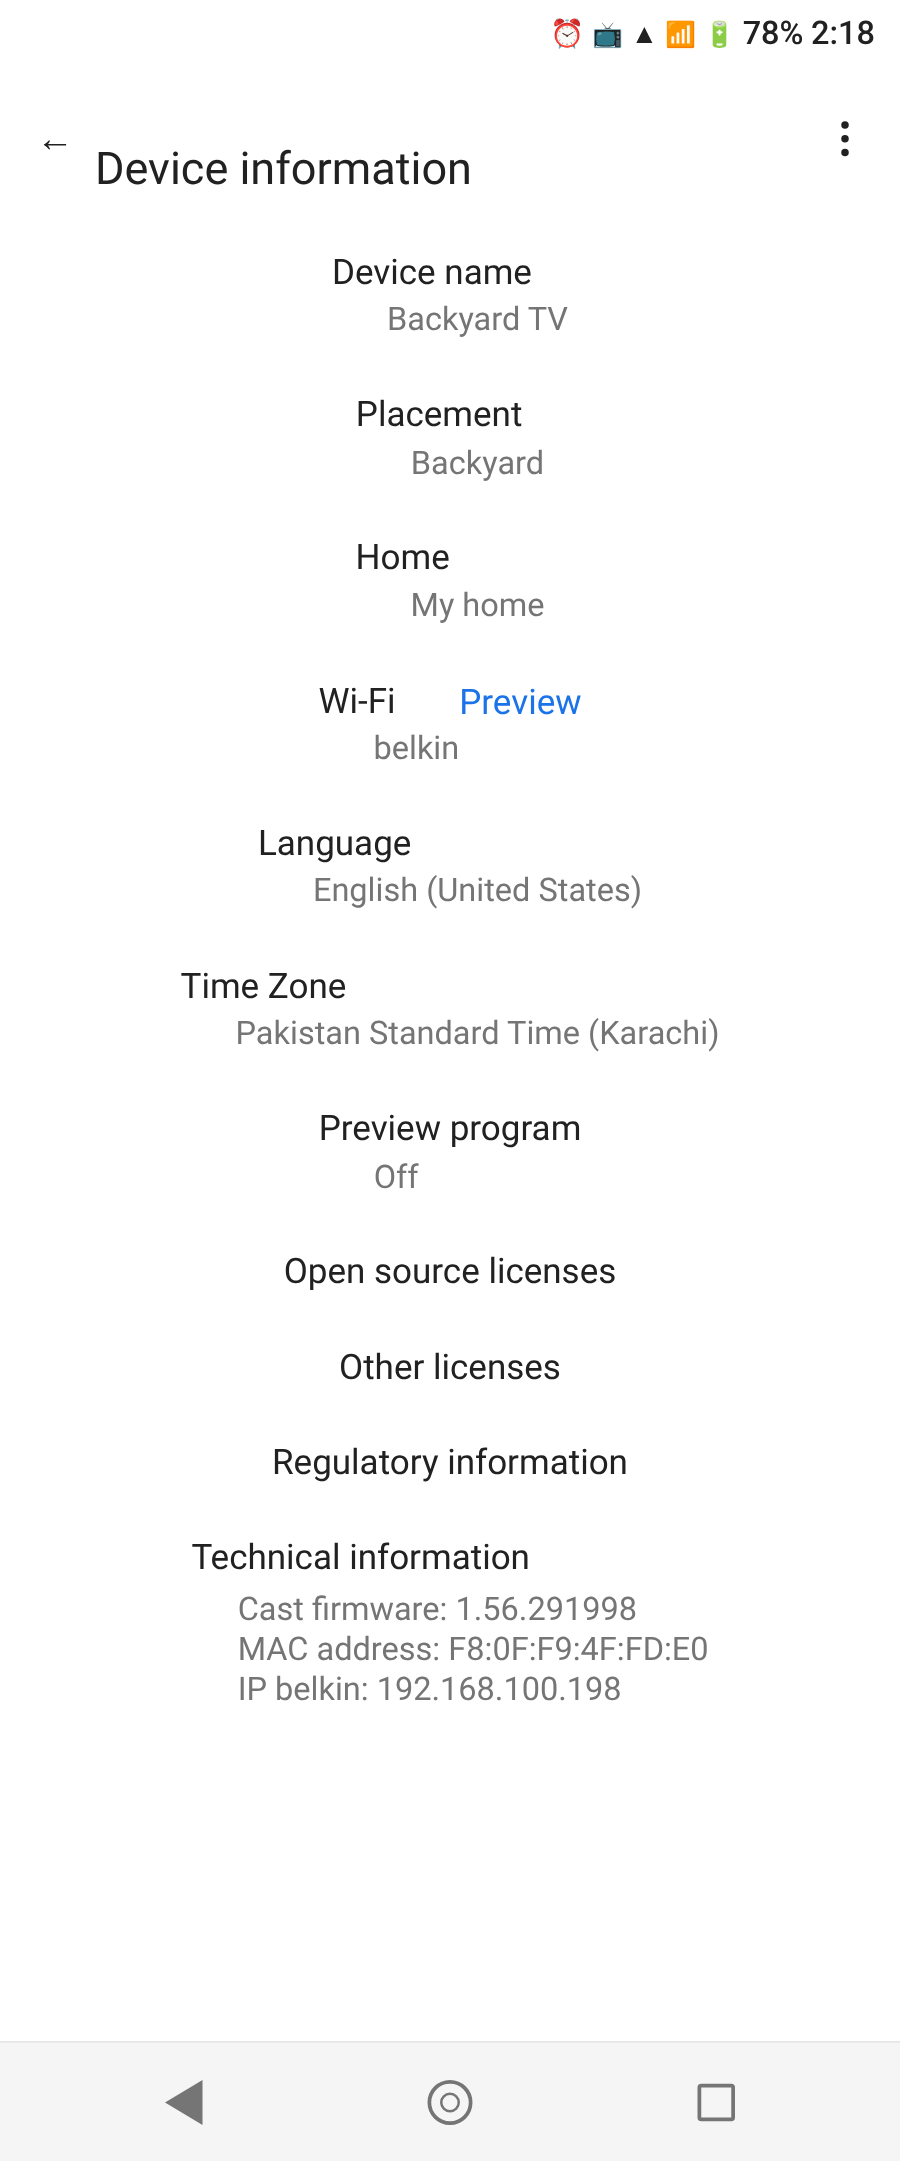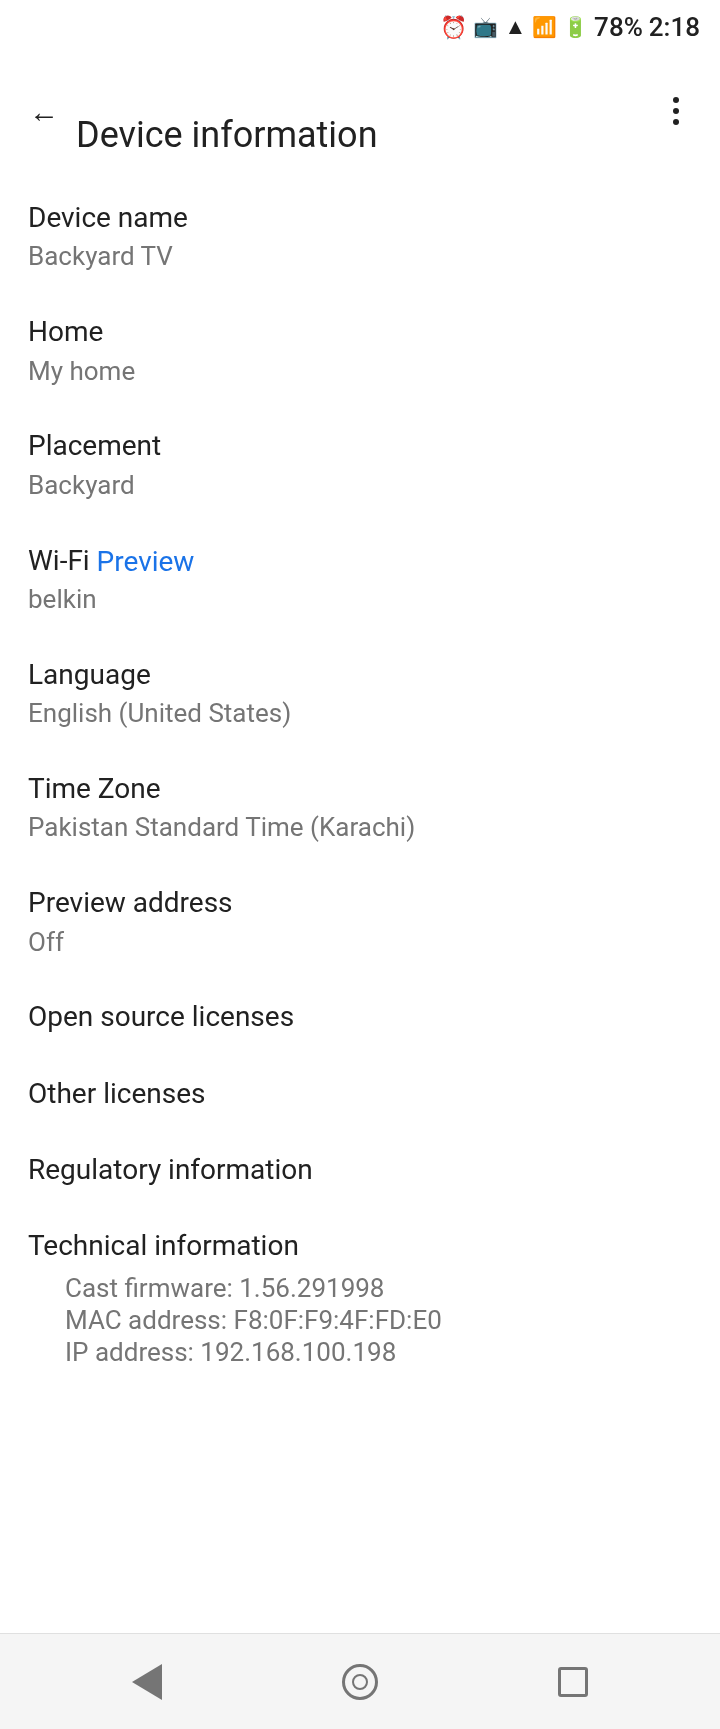--- a/index.html
+++ b/index.html
@@ -86,38 +86,39 @@
 
     
     .settings-list {
       flex: 1;
       padding: 8px 0;
     }
     .settings-item {
       padding: 20px 28px;
       display: flex;
       align-items: flex-start;
-      justify-content: flex-start;
+      justify-content: center;
       min-height: 80px;
     }
     .settings-item-content {
       display: flex;
       flex-direction: column;
       gap: 4px;
     }
     .settings-label {
       font-size: 28px;
       font-weight: 400;
       color: #212121;
       line-height: 1.3;
     }
     .settings-value {
       font-size: 26px;
       color: #757575;
       line-height: 1.3;
+      margin-left: 44px;
     }
     .settings-action {
       font-size: 28px;
       color: #1a73e8;
       cursor: pointer;
       padding-top: 2px;
     }
 
     
     .settings-item.single-line {
@@ -230,34 +231,34 @@
 
   <div class="settings-item">
     <div class="settings-item-content">
       <span class="settings-label">Device name</span>
       <span class="settings-value">Backyard TV</span>
     </div>
   </div>
 
   <div class="settings-item">
     <div class="settings-item-content">
+      <span class="settings-label">Placement</span>
+      <span class="settings-value">Backyard</span>
+    </div>
+  </div>
+
+  <div class="settings-item">
+    <div class="settings-item-content">
       <span class="settings-label">Home</span>
       <span class="settings-value">My home</span>
     </div>
   </div>
 
   <div class="settings-item">
     <div class="settings-item-content">
-      <span class="settings-label">Placement</span>
-      <span class="settings-value">Backyard</span>
-    </div>
-  </div>
-
-  <div class="settings-item">
-    <div class="settings-item-content">
       <span class="settings-label">Wi-Fi</span>
       <span class="settings-value">belkin</span>
     </div>
     <span class="settings-action">Preview</span>
   </div>
 
   <div class="settings-item">
     <div class="settings-item-content">
       <span class="settings-label">Language</span>
       <span class="settings-value">English (United States)</span>
@@ -267,21 +268,21 @@
   <div class="settings-item">
     <div class="settings-item-content">
       <span class="settings-label">Time Zone</span>
       <span class="settings-value">Pakistan Standard Time (Karachi)</span>
     </div>
   </div>
 
 
   <div class="settings-item">
     <div class="settings-item-content">
-      <span class="settings-label">Preview address</span>
+      <span class="settings-label">Preview program</span>
       <span class="settings-value">Off</span>
     </div>
   </div>
 
   <div class="settings-item single-line">
     <div class="settings-item-content">
       <span class="settings-label">Open source licenses</span>
     </div>
   </div>
 
@@ -296,21 +297,21 @@
       <span class="settings-label">Regulatory information</span>
     </div>
   </div>
 
   <div class="settings-item">
     <div class="settings-item-content">
       <span class="settings-label">Technical information</span>
       <div class="tech-info-lines">
         <span class="tech-info-line">Cast firmware: 1.56.291998</span>
         <span class="tech-info-line">MAC address: F8:0F:F9:4F:FD:E0</span>
-        <span class="tech-info-line">IP address: 192.168.100.198</span>
+        <span class="tech-info-line">IP belkin: 192.168.100.198</span>
       </div>
     </div>
   </div>
 </div>
 
 <div class="nav-bar">
   <div class="nav-btn">
     <div class="nav-back-icon"></div>
   </div>
   <div class="nav-btn">

